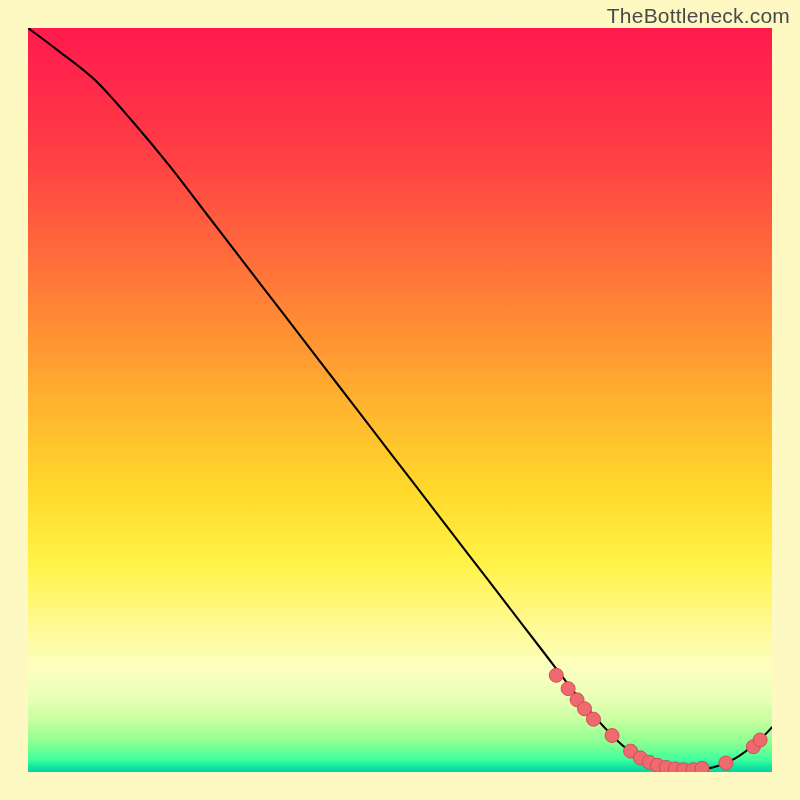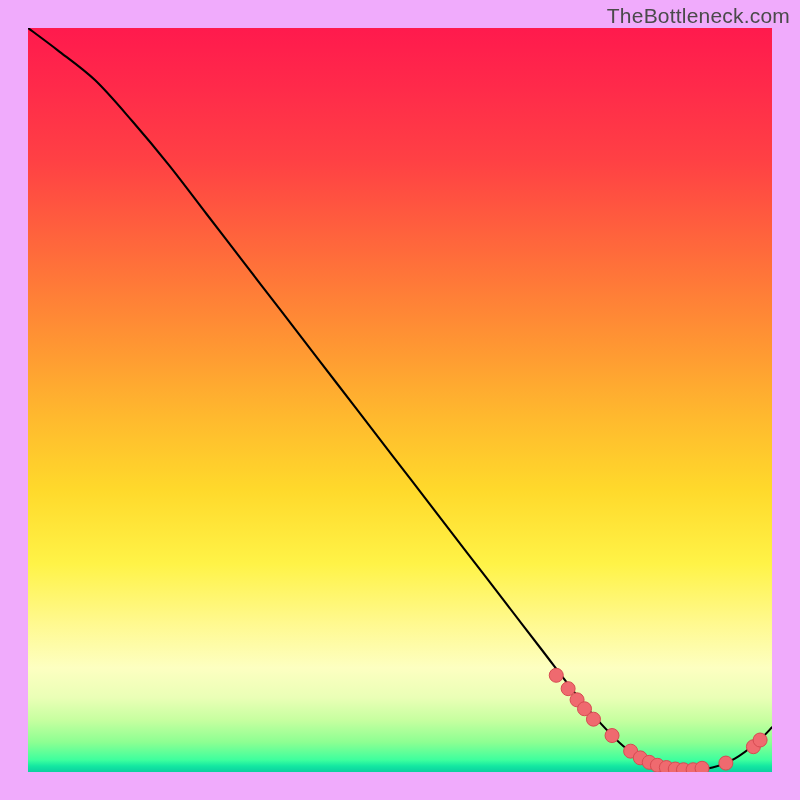--- a/index.html
+++ b/index.html
@@ -8,21 +8,21 @@
     width: 800px;
     height: 800px;
     background: #000;
     overflow: hidden;
     font-family: Arial, Helvetica, sans-serif;
   }
   .frame {
     position: relative;
     width: 800px;
     height: 800px;
-    background: #f0abfc;
+    background: #fef9c3;
     text-align: center;
   }
   .watermark {
     position: absolute;
     top: 4px;
     right: 10px;
     color: #4a4a4a;
     font-size: 21px;
     font-weight: 500;
     letter-spacing: 0.2px;

